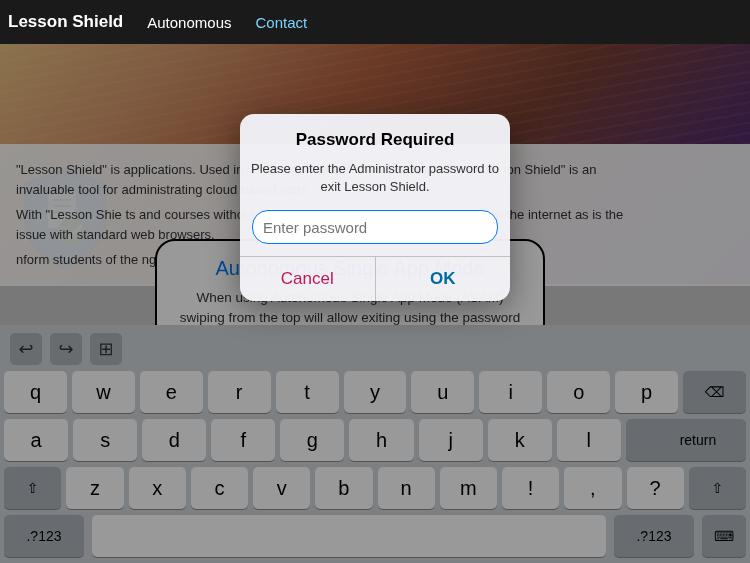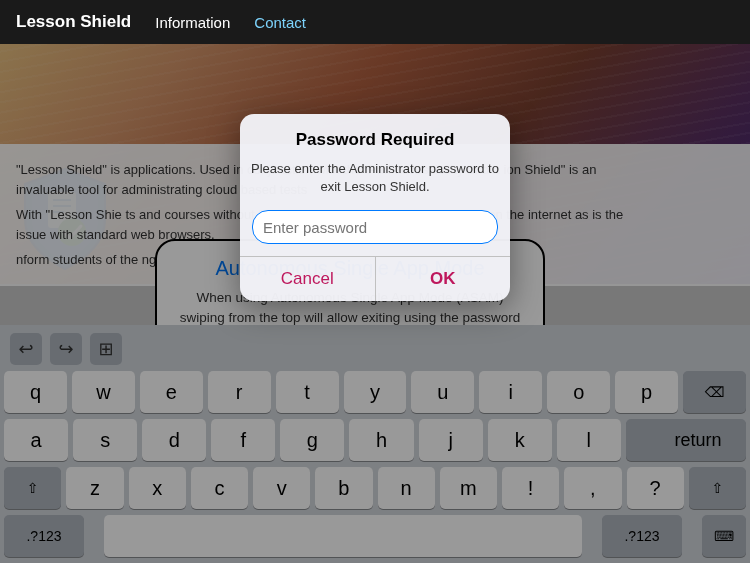--- a/index.html
+++ b/index.html
@@ -5,21 +5,21 @@
     * { box-sizing: border-box; margin: 0; padding: 0; }
     body { width: 750px; height: 563px; overflow: hidden; font-family: -apple-system, 'Helvetica Neue', Arial, sans-serif; background: #c8c8c8; }
 
     
     #navbar {
       width: 750px;
       height: 44px;
       background: #1a1a1a;
       display: flex;
       align-items: center;
-      padding: 0 16px;
+      padding: 0 8px;
       gap: 24px;
       position: relative;
       z-index: 10;
     }
     #navbar .nav-brand {
       color: #fff;
       font-size: 17px;
       font-weight: 600;
     }
     #navbar .nav-link {
@@ -187,21 +187,21 @@
       font-size: 17px;
       cursor: pointer;
       background: none;
       border: none;
     }
     #modal-cancel {
       color: #be185d;
       border-right: 1px solid #c0c0c0;
     }
     #modal-ok {
-      color: #be185d;
+      color: #0369a1;
       font-weight: 600;
     }
 
     
     #keyboard {
       position: absolute;
       bottom: 0; left: 0;
       width: 750px;
       background: #d1d5db;
       padding: 8px 4px 6px;
@@ -246,42 +246,42 @@
       background: #adb5bd;
       font-size: 14px;
       color: #000;
     }
     .kb-key.wide {
       min-width: 80px;
       flex: 1.5;
     }
     .kb-bottom-row {
       display: flex;
-      gap: 20px;
+      gap: 8px;
       justify-content: center;
     }
     .kb-bottom-key {
       height: 42px;
       background: #adb5bd;
       border-radius: 5px;
       display: flex;
       align-items: center;
       justify-content: center;
       font-size: 14px;
       color: #000;
       cursor: pointer;
       box-shadow: 0 1px 0 rgba(0,0,0,0.35);
     }
   </style>
 </head>
 <body>
 
 <div id="navbar">
   <span class="nav-brand">Lesson Shield</span>
-  <span class="nav-link active">Information</span>
+  <span class="nav-link active">Autonomous</span>
   <span class="nav-link">Contact</span>
 </div>
 
 <div id="content">
 
   <div id="bg-image"></div>
 
   <div id="shield-logo">
     <svg width="90" height="110" viewBox="0 0 90 110">
       <path d="M45 5 L85 20 L85 55 Q85 85 45 105 Q5 85 5 55 L5 20 Z" fill="#3a7bd5" stroke="#2a5ba5" stroke-width="2"></path>
@@ -353,21 +353,21 @@
     <div class="kb-row">
       <div class="kb-key">a</div>
       <div class="kb-key">s</div>
       <div class="kb-key">d</div>
       <div class="kb-key">f</div>
       <div class="kb-key">g</div>
       <div class="kb-key">h</div>
       <div class="kb-key">j</div>
       <div class="kb-key">k</div>
       <div class="kb-key">l</div>
-      <div class="kb-key gray wide" style="font-size:18px;padding-left:24px;">return</div>
+      <div class="kb-key gray wide" style="font-size:14px;padding-left:24px;">return</div>
     </div>
 
     <div class="kb-row">
       <div class="kb-key gray">⇧</div>
       <div class="kb-key">z</div>
       <div class="kb-key">x</div>
       <div class="kb-key">c</div>
       <div class="kb-key">v</div>
       <div class="kb-key">b</div>
       <div class="kb-key">n</div>

